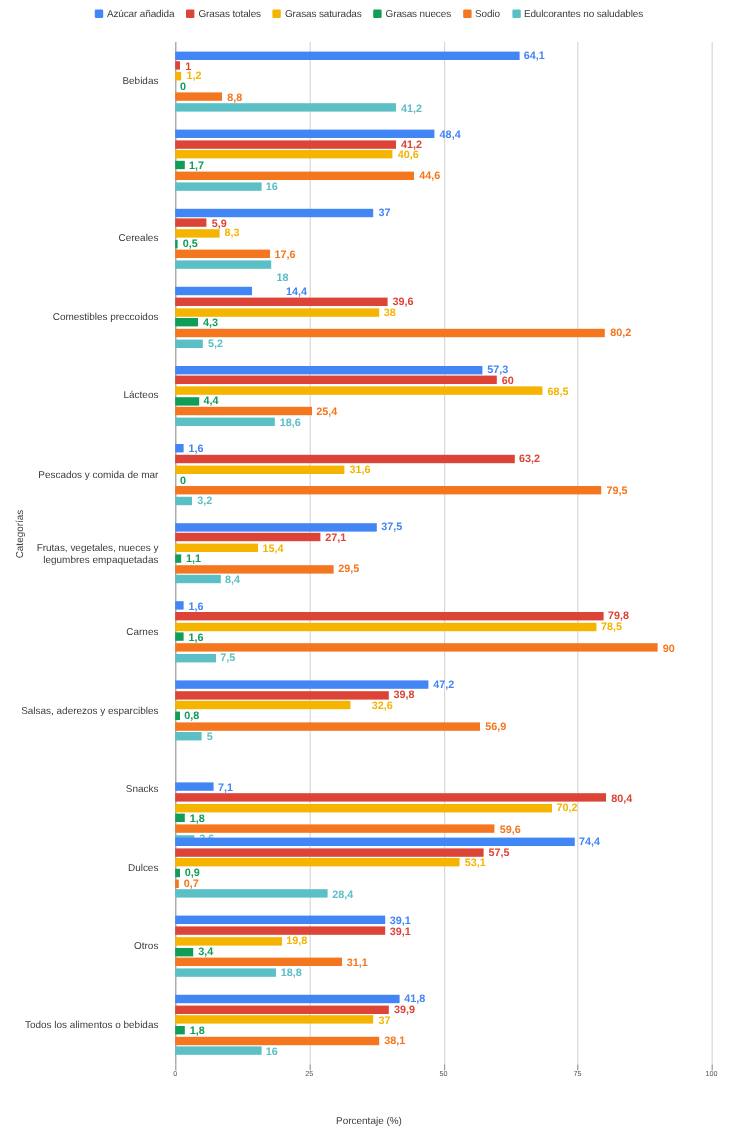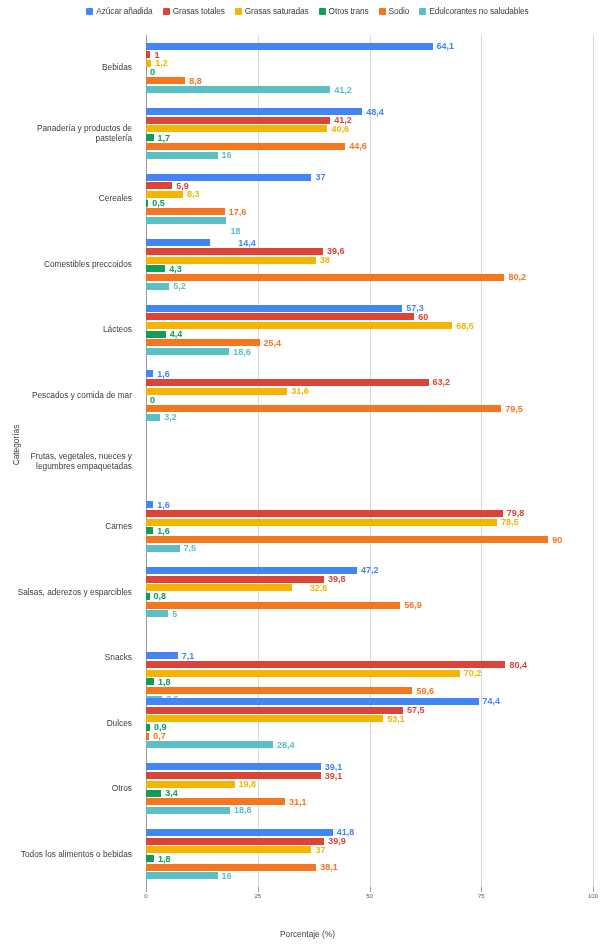--- a/index.html
+++ b/index.html
@@ -112,35 +112,34 @@
     <div class="legend-item">
       <span class="legend-swatch" style="background: rgb(219, 68, 55);"></span>
       <span class="legend-label">Grasas totales</span>
     </div>
     <div class="legend-item">
       <span class="legend-swatch" style="background: rgb(244, 180, 0);"></span>
       <span class="legend-label">Grasas saturadas</span>
     </div>
     <div class="legend-item">
       <span class="legend-swatch" style="background: rgb(15, 157, 88);"></span>
-      <span class="legend-label">Otros trans</span>
+      <span class="legend-label">Grasas nueces</span>
     </div>
     <div class="legend-item">
       <span class="legend-swatch" style="background: rgb(244, 118, 30);"></span>
       <span class="legend-label">Sodio</span>
     </div>
     <div class="legend-item">
       <span class="legend-swatch" style="background: rgb(91, 191, 198);"></span>
       <span class="legend-label">Edulcorantes no saludables</span>
     </div>
   </div>
 
 <div id="catlabels">
     <div class="cat-label-box" style="top: 27.2692px;">Bebidas</div>
-    <div class="cat-label-box" style="top: 87.8077px;">Panadería y productos de pastelería</div>
     <div class="cat-label-box" style="top: 158.346px;">Cereales</div>
     <div class="cat-label-box" style="top: 223.885px;">Comestibles preccoidos</div>
     <div class="cat-label-box" style="top: 289.423px;">Lácteos</div>
     <div class="cat-label-box" style="top: 354.962px;">Pescados y comida de mar</div>
     <div class="cat-label-box" style="top: 415.5px;">Frutas, vegetales, nueces y legumbres empaquetadas</div>
     <div class="cat-label-box" style="top: 486.038px;">Carnes</div>
     <div class="cat-label-box" style="top: 551.577px;">Salsas, aderezos y esparcibles</div>
     <div class="cat-label-box" style="top: 617.115px;">Snacks</div>
     <div class="cat-label-box" style="top: 682.654px;">Dulces</div>
     <div class="cat-label-box" style="top: 748.192px;">Otros</div>
@@ -307,20 +306,46 @@
       </div>
       <div class="bar-row" style="top: 42.3192px; width: 100%;">
         <div class="bar" title="Sodio: 79,5" style="width: 355.365px; background: rgb(244, 118, 30);"></div>
         <div class="bar-value" style="left: 355.365px; color: rgb(244, 118, 30);">79,5</div>
       </div>
       <div class="bar-row" style="top: 51.0192px; width: 100%;">
         <div class="bar" title="Edulcorantes no saludables: 3,2" style="width: 14.304px; background: rgb(91, 191, 198);"></div>
         <div class="bar-value" style="left: 14.304px; color: rgb(91, 191, 198);">3,2</div>
       </div>
     </div>
+    <div class="group" style="top: 393.231px; height: 65.5385px;">
+      <div class="bar-row" style="top: 7.51923px; width: 100%;">
+        <div class="bar" title="Azúcar añadida: 37,5" style="width: 167.625px; background: rgb(66, 133, 244);"></div>
+        <div class="bar-value" style="left: 167.625px; color: rgb(66, 133, 244);">37,5</div>
+      </div>
+      <div class="bar-row" style="top: 16.2192px; width: 100%;">
+        <div class="bar" title="Grasas totales: 27,1" style="width: 121.137px; background: rgb(219, 68, 55);"></div>
+        <div class="bar-value" style="left: 121.137px; color: rgb(219, 68, 55);">27,1</div>
+      </div>
+      <div class="bar-row" style="top: 24.9192px; width: 100%;">
+        <div class="bar" title="Grasas saturadas: 15,4" style="width: 68.838px; background: rgb(244, 180, 0);"></div>
+        <div class="bar-value" style="left: 68.838px; color: rgb(244, 180, 0);">15,4</div>
+      </div>
+      <div class="bar-row" style="top: 33.6192px; width: 100%;">
+        <div class="bar" title="Grasas trans: 1,1" style="width: 4.917px; background: rgb(15, 157, 88);"></div>
+        <div class="bar-value" style="left: 4.917px; color: rgb(15, 157, 88);">1,1</div>
+      </div>
+      <div class="bar-row" style="top: 42.3192px; width: 100%;">
+        <div class="bar" title="Sodio: 29,5" style="width: 131.865px; background: rgb(244, 118, 30);"></div>
+        <div class="bar-value" style="left: 131.865px; color: rgb(244, 118, 30);">29,5</div>
+      </div>
+      <div class="bar-row" style="top: 51.0192px; width: 100%;">
+        <div class="bar" title="Edulcorantes no saludables: 8,4" style="width: 37.548px; background: rgb(91, 191, 198);"></div>
+        <div class="bar-value" style="left: 37.548px; color: rgb(91, 191, 198);">8,4</div>
+      </div>
+    </div>
     <div class="group" style="top: 458.769px; height: 65.5385px;">
       <div class="bar-row" style="top: 7.51923px; width: 100%;">
         <div class="bar" title="Azúcar añadida: 1,6" style="width: 7.152px; background: rgb(66, 133, 244);"></div>
         <div class="bar-value" style="left: 7.152px; color: rgb(66, 133, 244);">1,6</div>
       </div>
       <div class="bar-row" style="top: 16.2192px; width: 100%;">
         <div class="bar" title="Grasas totales: 79,8" style="width: 356.706px; background: rgb(219, 68, 55);"></div>
         <div class="bar-value" style="left: 356.706px; color: rgb(219, 68, 55);">79,8</div>
       </div>
       <div class="bar-row" style="top: 24.9192px; width: 100%;">

